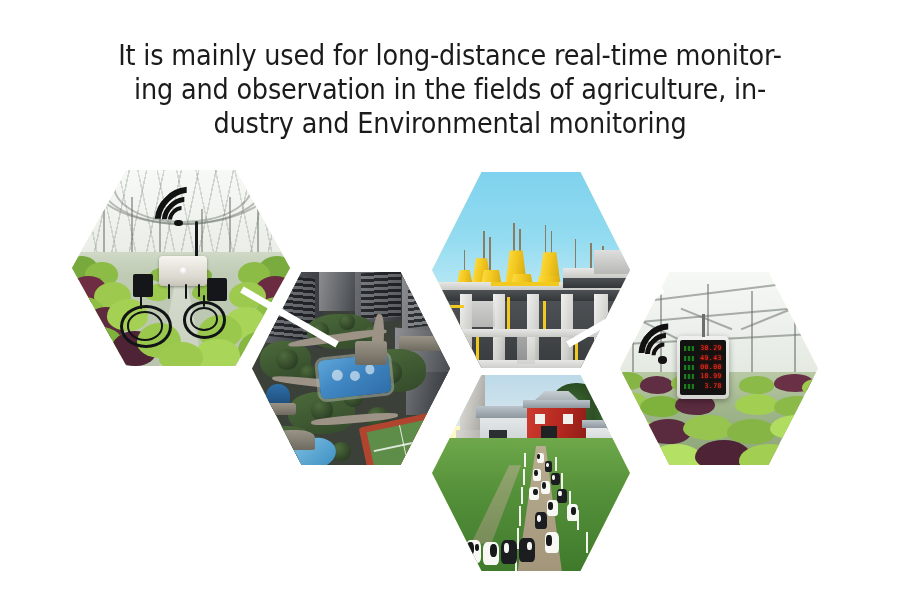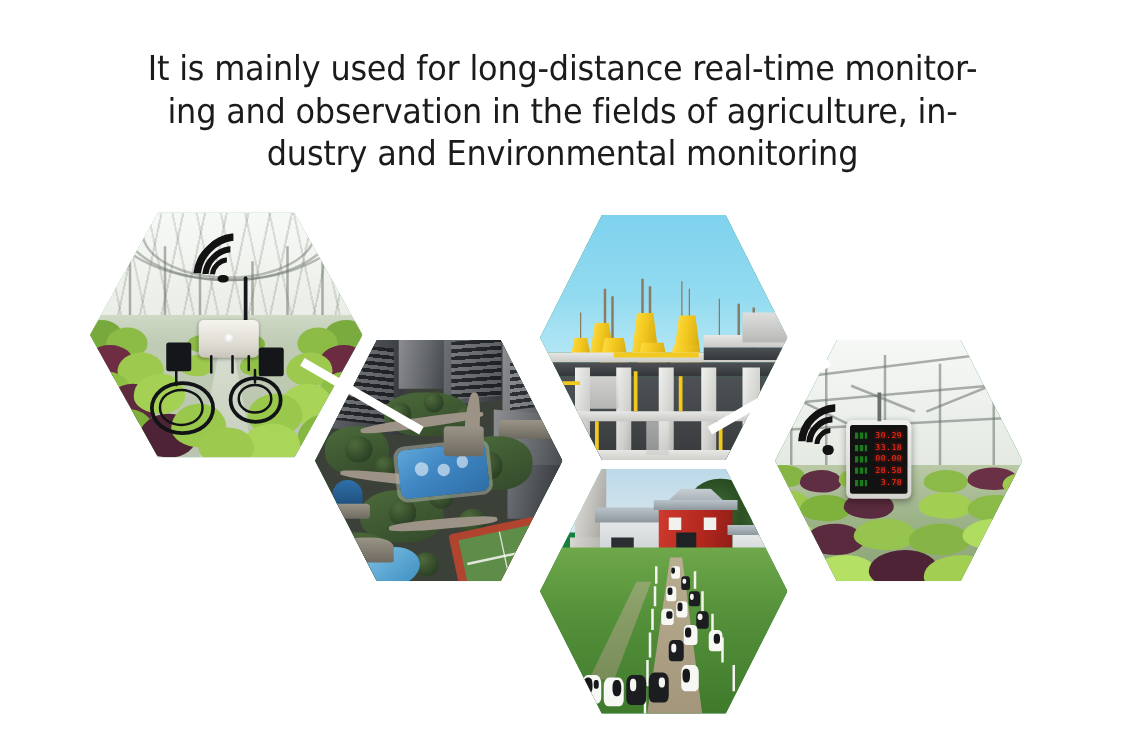--- a/index.html
+++ b/index.html
@@ -26,21 +26,21 @@
     transform-origin:center top;
   }
   .heading .ln{display:block;white-space:nowrap;}
 
   
   .hex{
     position:absolute;
     -webkit-clip-path:polygon(25% 0%,75% 0%,100% 50%,75% 100%,25% 100%,0% 50%);
     clip-path:polygon(25% 0%,75% 0%,100% 50%,75% 100%,25% 100%,0% 50%);
     overflow:hidden;
-    background:#15803d;
+    background:#fef9c3;
   }
   .hex .scene{position:absolute;inset:0;overflow:hidden;}
 
   
   .gh-sky{position:absolute;left:0;top:0;width:100%;height:56%;
     background:linear-gradient(175deg,#f2f4f2 0%,#e6eae4 45%,#dfe5da 100%);}
   .gh-roof{position:absolute;left:-6%;top:0;width:112%;height:46%;
     background:
       repeating-linear-gradient(102deg, rgba(120,130,120,.30) 0 1.5px, rgba(255,255,255,0) 1.5px 17px),
       repeating-linear-gradient(78deg, rgba(120,130,120,.26) 0 1.5px, rgba(255,255,255,0) 1.5px 19px),
@@ -387,29 +387,29 @@
 
       <div class="board" style="left:29%;top:33%;width:26%;height:33%;">
         <span class="mast"></span>
         <div class="screen">
           <div class="row">
             <span class="lbl"></span>
             <span class="val">30.29</span>
           </div>
           <div class="row">
             <span class="lbl"></span>
-            <span class="val">33.18</span>
+            <span class="val">49.43</span>
           </div>
           <div class="row">
             <span class="lbl"></span>
             <span class="val">00.00</span>
           </div>
           <div class="row">
             <span class="lbl"></span>
-            <span class="val">28.58</span>
+            <span class="val">18.99</span>
           </div>
           <div class="row">
             <span class="lbl"></span>
             <span class="val">3.78</span>
           </div>
         </div>
       </div>
     </div>
   </div>
 

